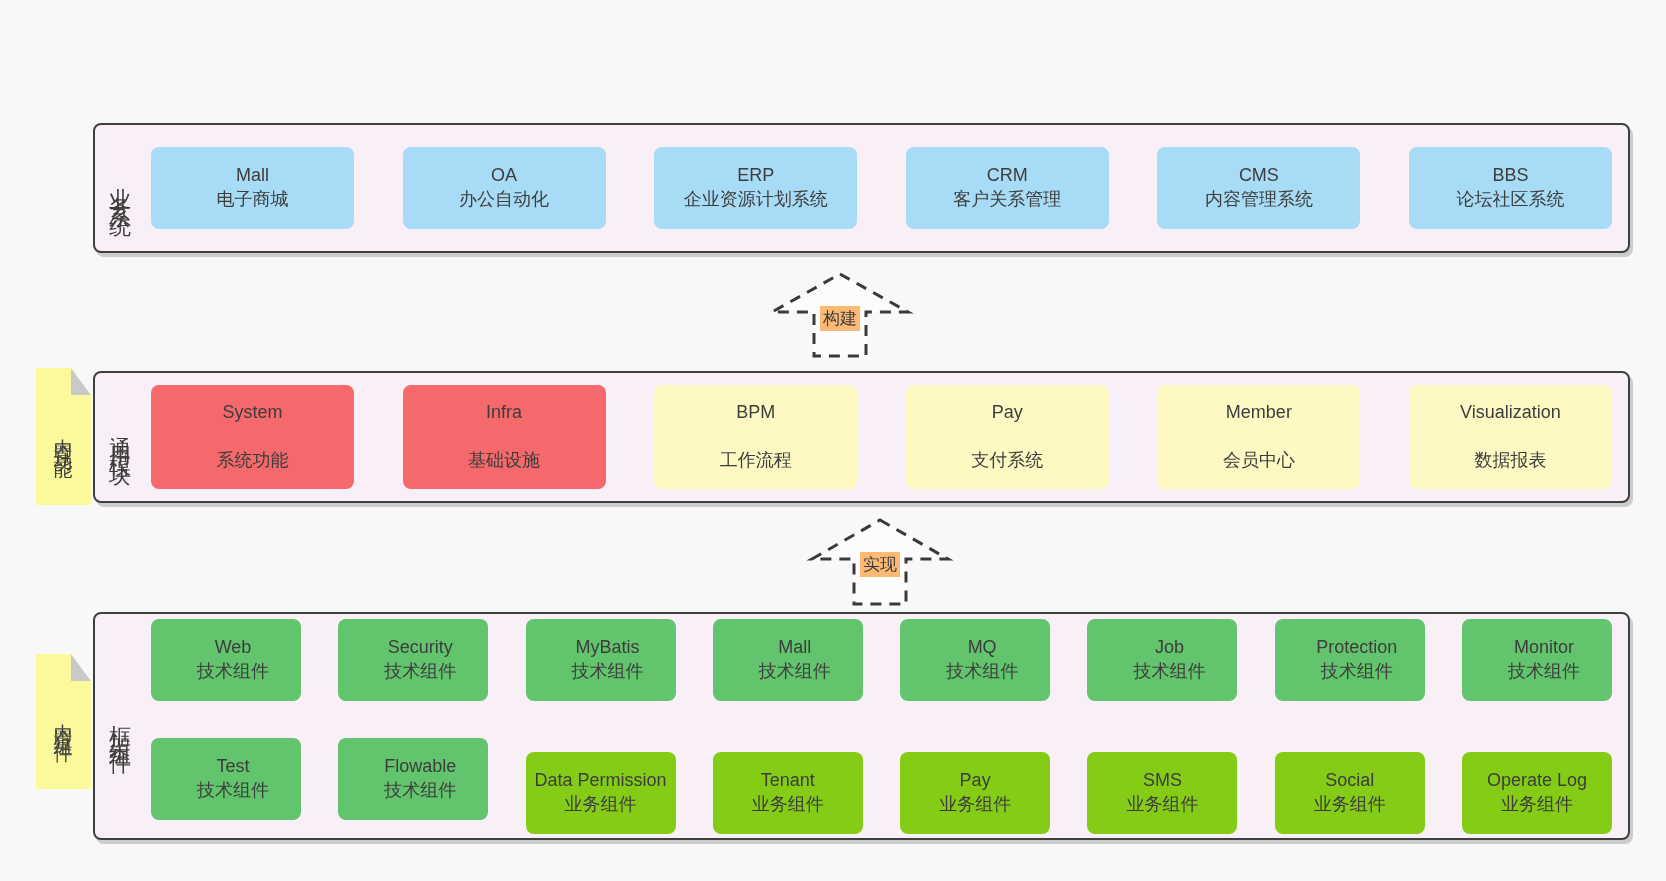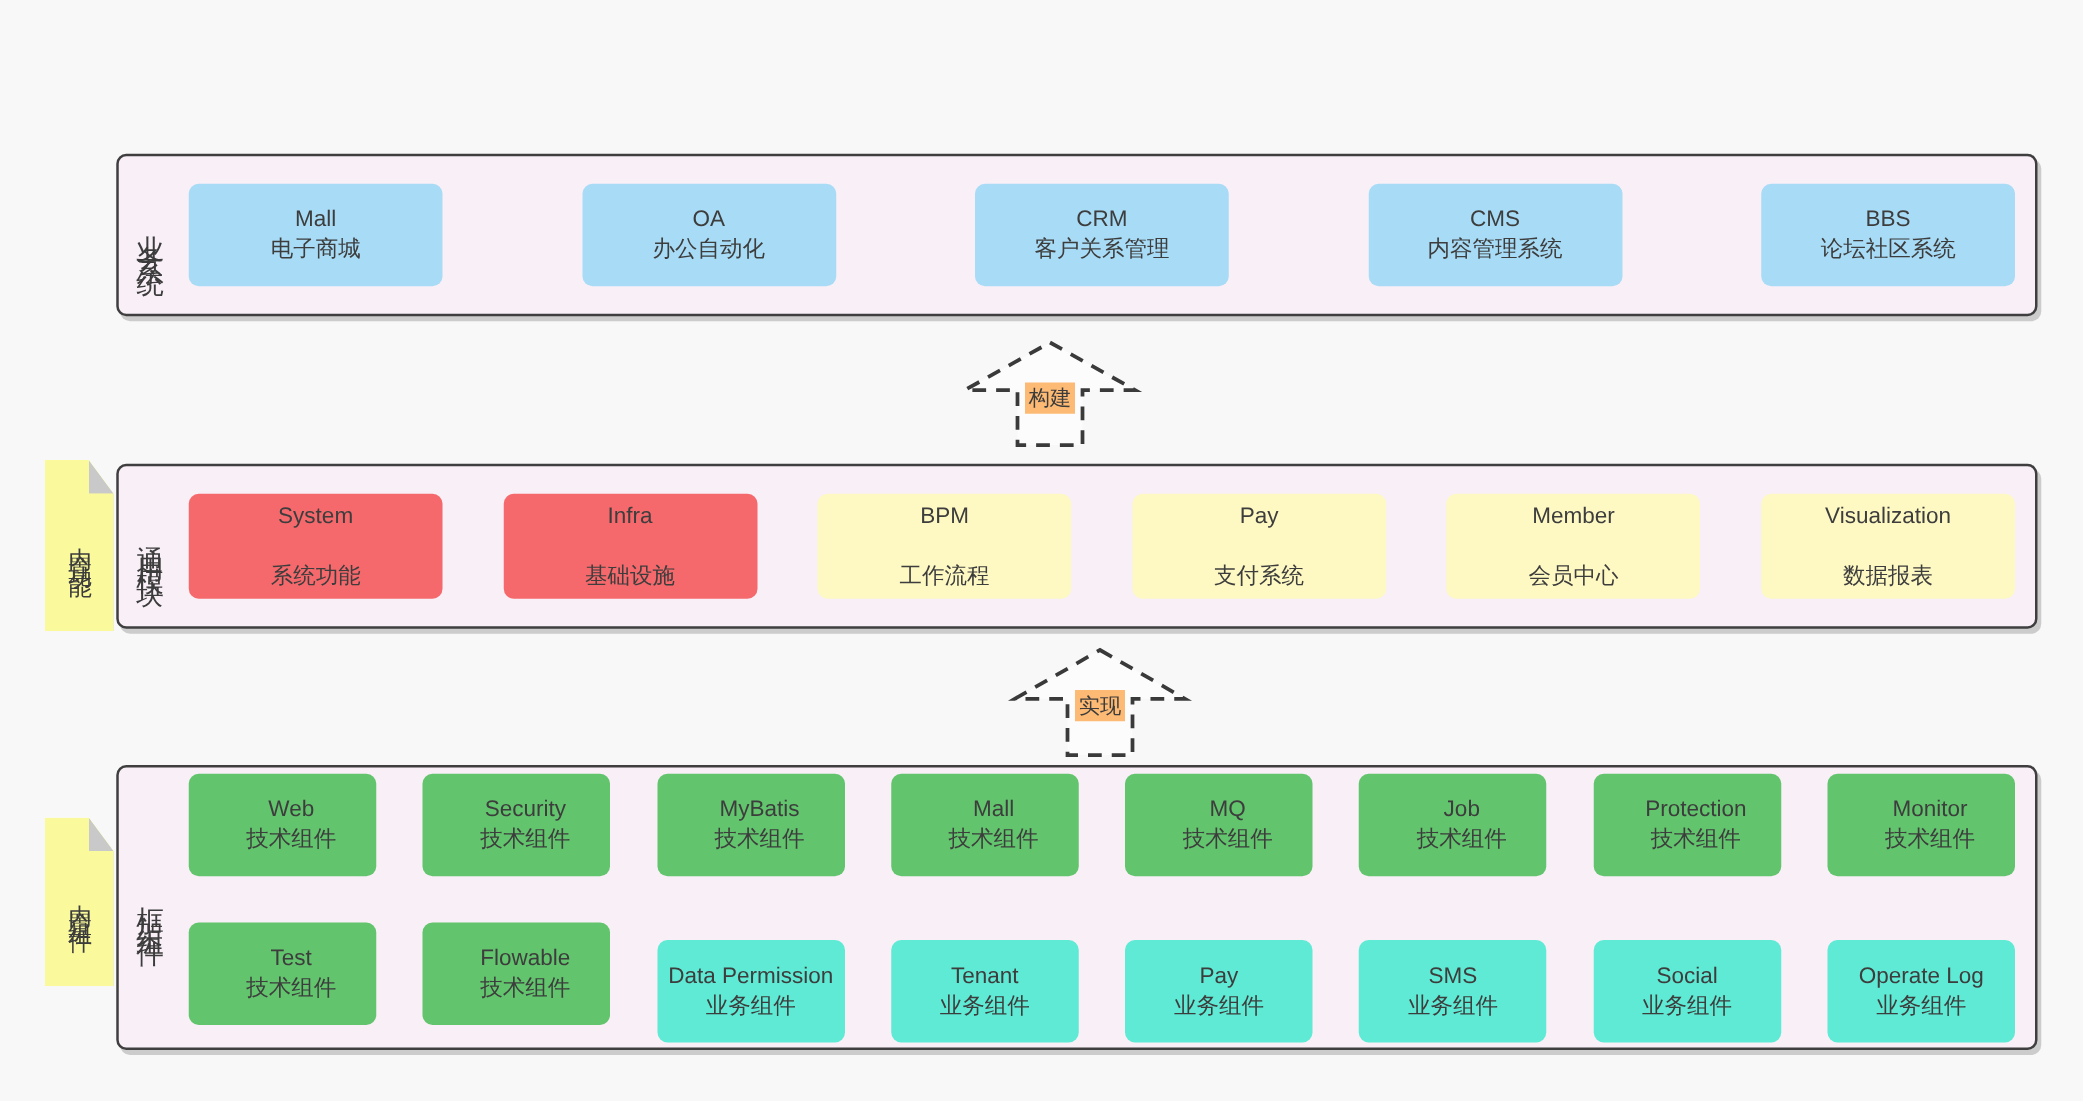--- a/index.html
+++ b/index.html
@@ -59,31 +59,31 @@
   .box {
     border-radius: 8px;
     display: flex;
     flex-direction: column;
     justify-content: center;
     text-align: center;
     padding: 4px 6px;
   }
   .band-business .box, .band-modules .box { width: 203px; }
   .band-business .box  { height: 82px; }
-  .band-modules  .box  { height: 84px; gap: 24px; }
+  .band-modules  .box  { height: 104px; gap: 24px; }
   .band-components .box { width: 150px; height: 82px; }
 
   .box-name, .box-desc { font-size: 18px; line-height: 1.32; color: #3d3d3d; }
   .box-name { white-space: pre-line; }
 
   .v-blue        { background: #a8dbf5; }
   .v-red         { background: #f5696c; }
   .v-pink        { background: #fef9c3; }
   .v-green-dark  { background: #62c46d; padding-left: 20px; }
-  .v-green-light { background: #5eead4; margin-top: 28px; }
+  .v-green-light { background: #84cc16; margin-top: 28px; }
 
   
   .note {
     position: absolute;
     left: 36px;
     width: 55px;
     background: #fafa9d;
     box-shadow: 2px 3px 3px rgba(0,0,0,0.12);
     clip-path: polygon(0 0, calc(100% - 20px) 0, 100% 27px, 100% 100%, 0 100%);
     display: flex;
@@ -140,20 +140,24 @@
     <div class="boxes" id="business-boxes">
         <div class="box v-blue">
     <div class="box-name">Mall</div>
     <div class="box-desc">电子商城</div>
   </div>
         <div class="box v-blue">
     <div class="box-name">OA</div>
     <div class="box-desc">办公自动化</div>
   </div>
         <div class="box v-blue">
+    <div class="box-name">ERP</div>
+    <div class="box-desc">企业资源计划系统</div>
+  </div>
+        <div class="box v-blue">
     <div class="box-name">CRM</div>
     <div class="box-desc">客户关系管理</div>
   </div>
         <div class="box v-blue">
     <div class="box-name">CMS</div>
     <div class="box-desc">内容管理系统</div>
   </div>
         <div class="box v-blue">
     <div class="box-name">BBS</div>
     <div class="box-desc">论坛社区系统</div>

